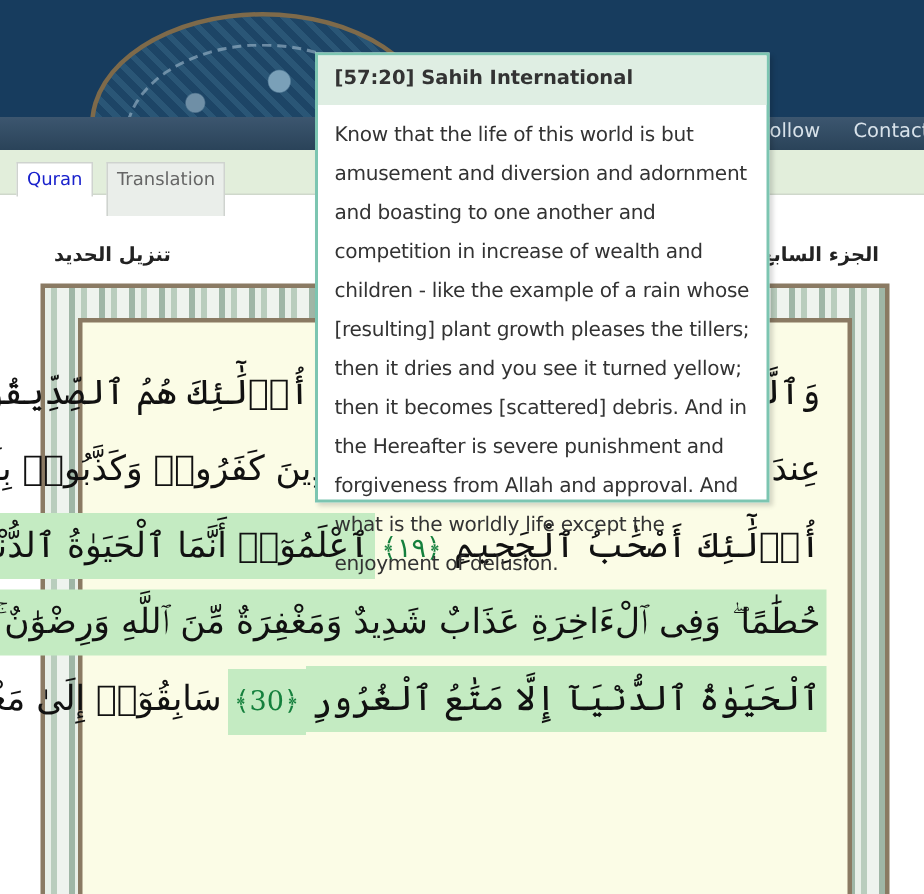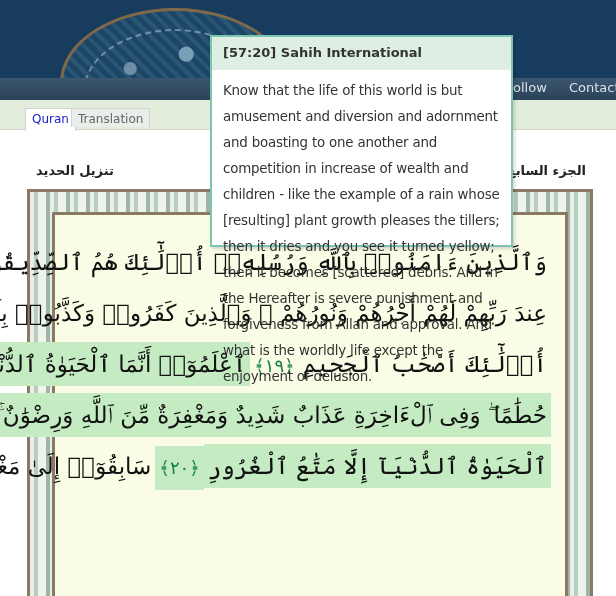--- a/index.html
+++ b/index.html
@@ -18,22 +18,22 @@
       #1e4a6c;
     border: 3px solid #7e6a4a; }
   .ornament-inner { position: absolute; left: 20px; top: 18px; right: 20px; bottom: 0; border-radius: 50% 50% 0 0; border: 2px dashed #9fb9cc; opacity: 0.6; }
   .logo-text { position: absolute; right: 6px; top: 2px; color: #f1f1f1; font-family: "DejaVu Serif", serif; font-size: 40px; direction: rtl; }
   .logo-sub { position: absolute; right: 104px; top: 30px; color: #c9d3dc; font-family: "DejaVu Serif", serif; font-size: 13px; direction: rtl; letter-spacing: 2px; }
 
   .navbar { position: absolute; left: 0; top: 78px; width: 616px; height: 22px; background: linear-gradient(#3c566f, #2a4359); }
   .nav-item { position: absolute; top: 2px; color: #d8e2ea; font-family: "DejaVu Sans", sans-serif; font-size: 13px; }
 
   .tabbar { position: absolute; left: 0; top: 100px; width: 616px; height: 30px; background: #e2eedb; border-bottom: 1px solid #cfd8cb; }
-  .tab { position: absolute; top: 8px; height: 19px; font-size: 12px; padding: 3px 6px 0; border: 1px solid #cfd3cf; border-bottom: none; }
-  .tab-active { left: 25px; background: #ffffff; color: #1a22cc; height: 23px; }
+  .tab { position: absolute; top: 8px; height: 36px; font-size: 12px; padding: 3px 6px 0; border: 1px solid #cfd3cf; border-bottom: none; }
+  .tab-active { left: 11px; background: #ffffff; color: #1a22cc; height: 23px; }
   .tab-inactive { left: 71px; background: #eaeeea; color: #666; }
 
   
   .meta-left { position: absolute; left: 36px; top: 163px; font-size: 13px; font-weight: bold; color: #222; direction: rtl; font-family: "DejaVu Sans", sans-serif; }
   .meta-right { position: absolute; right: 30px; top: 163px; font-size: 13px; font-weight: bold; color: #222; direction: rtl; font-family: "DejaVu Sans", sans-serif; }
 
   
   .frame { position: absolute; left: 27px; top: 189px; width: 566px; height: 420px; background: #8a7a63; padding: 3px; }
   .frame-pattern { width: 100%; height: 100%; padding: 20px 22px 0 22px;
     background:
@@ -42,21 +42,21 @@
   .frame-inner { width: 100%; height: 100%; background: #8a7a63; padding: 3px; }
   .text-area { width: 100%; height: 100%; background: #fbfce6; padding: 22px 14px 0 14px; }
 
   .line { direction: rtl; height: 50px; display: flex; justify-content: flex-end; align-items: center; font-family: "DejaVu Serif", serif; font-size: 23px; color: #111; white-space: nowrap; margin-bottom: 1px; flex-direction: row; }
   .line-rtl { display: block; text-align: right; line-height: 44px; padding-top: 3px; }
   .seg { display: inline-block; padding: 0 4px; height: 44px; line-height: 44px; }
   .hl { background: #c4ebc2; }
   .ayah-num { color: #15803d; font-size: 18px; }
 
   
-  .tooltip { position: absolute; left: 210px; top: 35px; width: 303px; height: 212px; background: #ffffff; border: 2px solid #7cc5b1; box-shadow: 2px 2px 3px rgba(0,0,0,0.15); z-index: 10; }
+  .tooltip { position: absolute; left: 210px; top: 35px; width: 303px; height: 300px; background: #ffffff; border: 2px solid #7cc5b1; box-shadow: 2px 2px 3px rgba(0,0,0,0.15); z-index: 10; }
   .tooltip-header { background: #dfeee3; height: 33px; padding: 8px 11px 0; font-size: 13px; font-weight: bold; color: #333; font-family: "DejaVu Sans", sans-serif; }
   .tooltip-body { padding: 8px 11px 0; font-size: 13.4px; line-height: 26px; color: #333; font-family: "DejaVu Sans", sans-serif; letter-spacing: -0.2px; }
 </style>
 </head>
 <body>
 
 <div class="page">
 
   <div class="header">
     <div class="ornament">
@@ -79,21 +79,21 @@
   <div class="meta-right">الجزء السابع والعشرون</div>
 
   <div class="frame">
     <div class="frame-pattern">
       <div class="frame-inner">
         <div class="text-area" id="quran-lines">
             <div class="line line-rtl"><span class="seg">وَٱلَّذِينَ ءَامَنُوا۟ بِٱللَّهِ وَرُسُلِهِۦٓ أُو۟لَٰٓئِكَ هُمُ ٱلصِّدِّيقُونَ</span></div>
             <div class="line line-rtl"><span class="seg">عِندَ رَبِّهِمْ لَهُمْ أَجْرُهُمْ وَنُورُهُمْ ۖ وَٱلَّذِينَ كَفَرُوا۟ وَكَذَّبُوا۟ بِـَٔايَٰتِنَآ</span></div>
             <div class="line line-rtl"><span class="seg">أُو۟لَٰٓئِكَ أَصْحَٰبُ ٱلْجَحِيمِ</span><span class="seg ayah-num">﴿١٩﴾</span><span class="seg hl">ٱعْلَمُوٓا۟ أَنَّمَا ٱلْحَيَوٰةُ ٱلدُّنْيَا لَعِبٌ</span></div>
             <div class="line line-rtl"><span class="seg hl">حُطَٰمًا ۖ وَفِى ٱلْءَاخِرَةِ عَذَابٌ شَدِيدٌ وَمَغْفِرَةٌ مِّنَ ٱللَّهِ وَرِضْوَٰنٌ ۚ وَمَا</span></div>
-            <div class="line line-rtl"><span class="seg hl">ٱلْحَيَوٰةُ ٱلدُّنْيَآ إِلَّا مَتَٰعُ ٱلْغُرُورِ</span><span class="seg hl ayah-num">﴿٢٠﴾</span><span class="seg">سَابِقُوٓا۟ إِلَىٰ مَغْفِرَةٍ مِّن</span></div>
+            <div class="line line-rtl"><span class="seg hl">ٱلْحَيَوٰةُ ٱلدُّنْيَآ إِلَّا مَتَٰعُ ٱلْغُرُورِ</span><span class="seg hl ayah-num">﴿30﴾</span><span class="seg">سَابِقُوٓا۟ إِلَىٰ مَغْفِرَةٍ مِّن</span></div>
           </div>
       </div>
     </div>
   </div>
 
   <div class="tooltip">
     <div class="tooltip-header">[57:20] Sahih International</div>
     <div class="tooltip-body">Know that the life of this world is but amusement and diversion and adornment and boasting to one another and competition in increase of wealth and children - like the example of a rain whose [resulting] plant growth pleases the tillers; then it dries and you see it turned yellow; then it becomes [scattered] debris. And in the Hereafter is severe punishment and forgiveness from Allah and approval. And what is the worldly life except the enjoyment of delusion.</div>
   </div>
 

